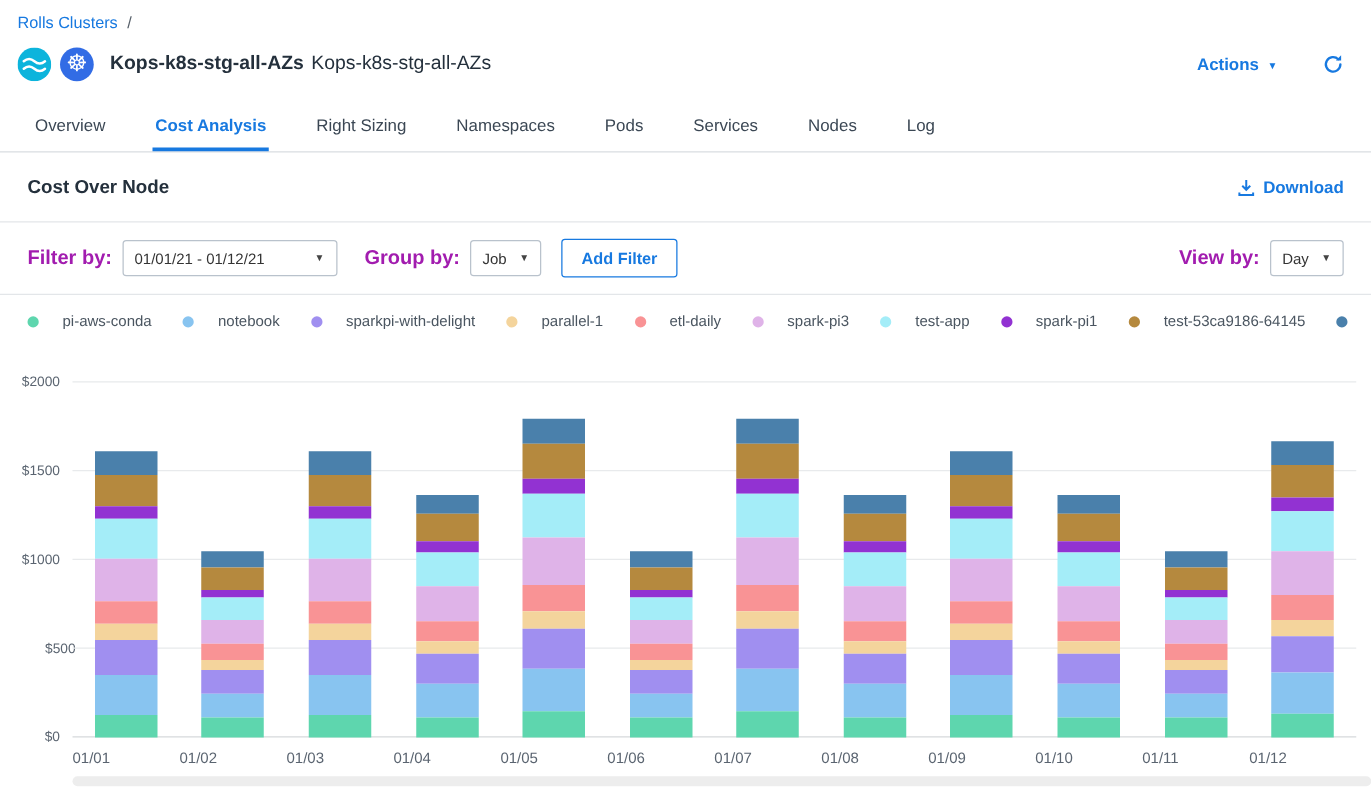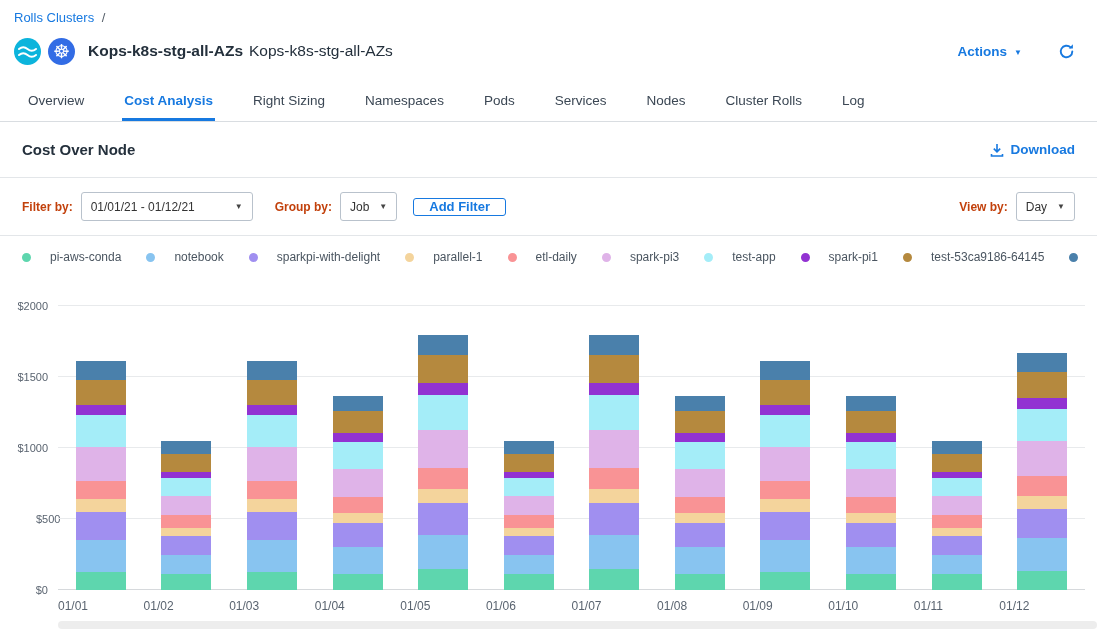--- a/index.html
+++ b/index.html
@@ -24,26 +24,26 @@
 
   .tabs { display:flex; gap:36px; padding:4px 0 0 26px; border-bottom:1px solid #d9dde1; height:44px; align-items:stretch; }
   .tab { font-size:13.5px; color:#3b4754; display:flex; align-items:center; padding:0 2px; border-bottom:3px solid transparent; cursor:pointer; white-space:nowrap; }
   .tab.active { color:var(--accent); border-bottom-color:var(--accent); font-weight:bold; }
 
   .section-row { display:flex; align-items:center; padding:0 22px; height:56px; border-bottom:1px solid #e3e6e9; }
   .section-title { font-size:15px; font-weight:bold; color:#24303c; }
   .download { margin-left:auto; display:flex; align-items:center; gap:7px; color:var(--accent); font-size:13.5px; font-weight:bold; cursor:pointer; }
 
   .filter-row { display:flex; align-items:center; padding:0 22px; height:58px; border-bottom:1px solid #e3e6e9; }
-  .flabel { font-size:12px; font-weight:bold; color:#c2410c; margin-right:8px;text-align:center; }
+  .flabel { font-size:16px; font-weight:bold; color:#a21caf; margin-right:8px;text-align:center; }
   .flabel + .flabel, .gap-left { margin-left:22px; }
   .select { display:inline-flex; align-items:center; justify-content:space-between; border:1px solid #b9c2cc; border-radius:3px; height:29px; padding:0 9px; font-size:12px; color:#333; background:#fff; cursor:pointer; }
   .select.date { width:172px; }
   .sel-caret { font-size:8px; color:#444; margin-left:10px; }
-  .add-filter { height:18px; padding:0 15px; background:#fff; border:1px solid var(--accent); color:var(--accent); font-weight:bold; font-size:13px; border-radius:3px; margin-left:16px; cursor:pointer; font-family:"Liberation Sans", sans-serif; }
+  .add-filter { height:31px; padding:0 15px; background:#fff; border:1px solid var(--accent); color:var(--accent); font-weight:bold; font-size:13px; border-radius:3px; margin-left:16px; cursor:pointer; font-family:"Liberation Sans", sans-serif; }
   .spacer { flex:1; }
 
   .legend-row { display:flex; align-items:center; padding:0 22px; height:42px; }
   .legend-list { display:flex; align-items:center; gap:25px; flex-wrap:nowrap; }
   .legend-item { display:flex; align-items:center; gap:19px; cursor:pointer; white-space:nowrap; }
   .dot { width:9px; height:9px; border-radius:50%; flex:none; }
   .legend-label { font-size:12px; color:#4a5560; }
   .deselect { margin-left:auto; display:flex; align-items:center; gap:7px; color:var(--accent); font-size:12.5px; font-weight:bold; cursor:pointer; white-space:nowrap; }
   .deselect .x { font-size:12px; font-weight:normal; }
 
@@ -99,21 +99,20 @@
   </div>
 
   <div class="tabs">
       <div class="tab">Overview</div>
       <div class="tab active">Cost Analysis</div>
       <div class="tab">Right Sizing</div>
       <div class="tab">Namespaces</div>
       <div class="tab">Pods</div>
       <div class="tab">Services</div>
       <div class="tab">Nodes</div>
-      <div class="tab">Cluster Rolls</div>
       <div class="tab">Log</div>
     </div>
 
   <div class="section-row">
     <div class="section-title">Cost Over Node</div>
     <div class="download">
       <svg width="14" height="14" viewBox="0 0 14 14">
         <path d="M7 1v7.2M3.8 5.6L7 8.8l3.2-3.2" stroke="#1779e0" stroke-width="1.6" fill="none"></path>
         <path d="M1.5 11v2h11v-2" stroke="#1779e0" stroke-width="1.6" fill="none"></path>
       </svg>

